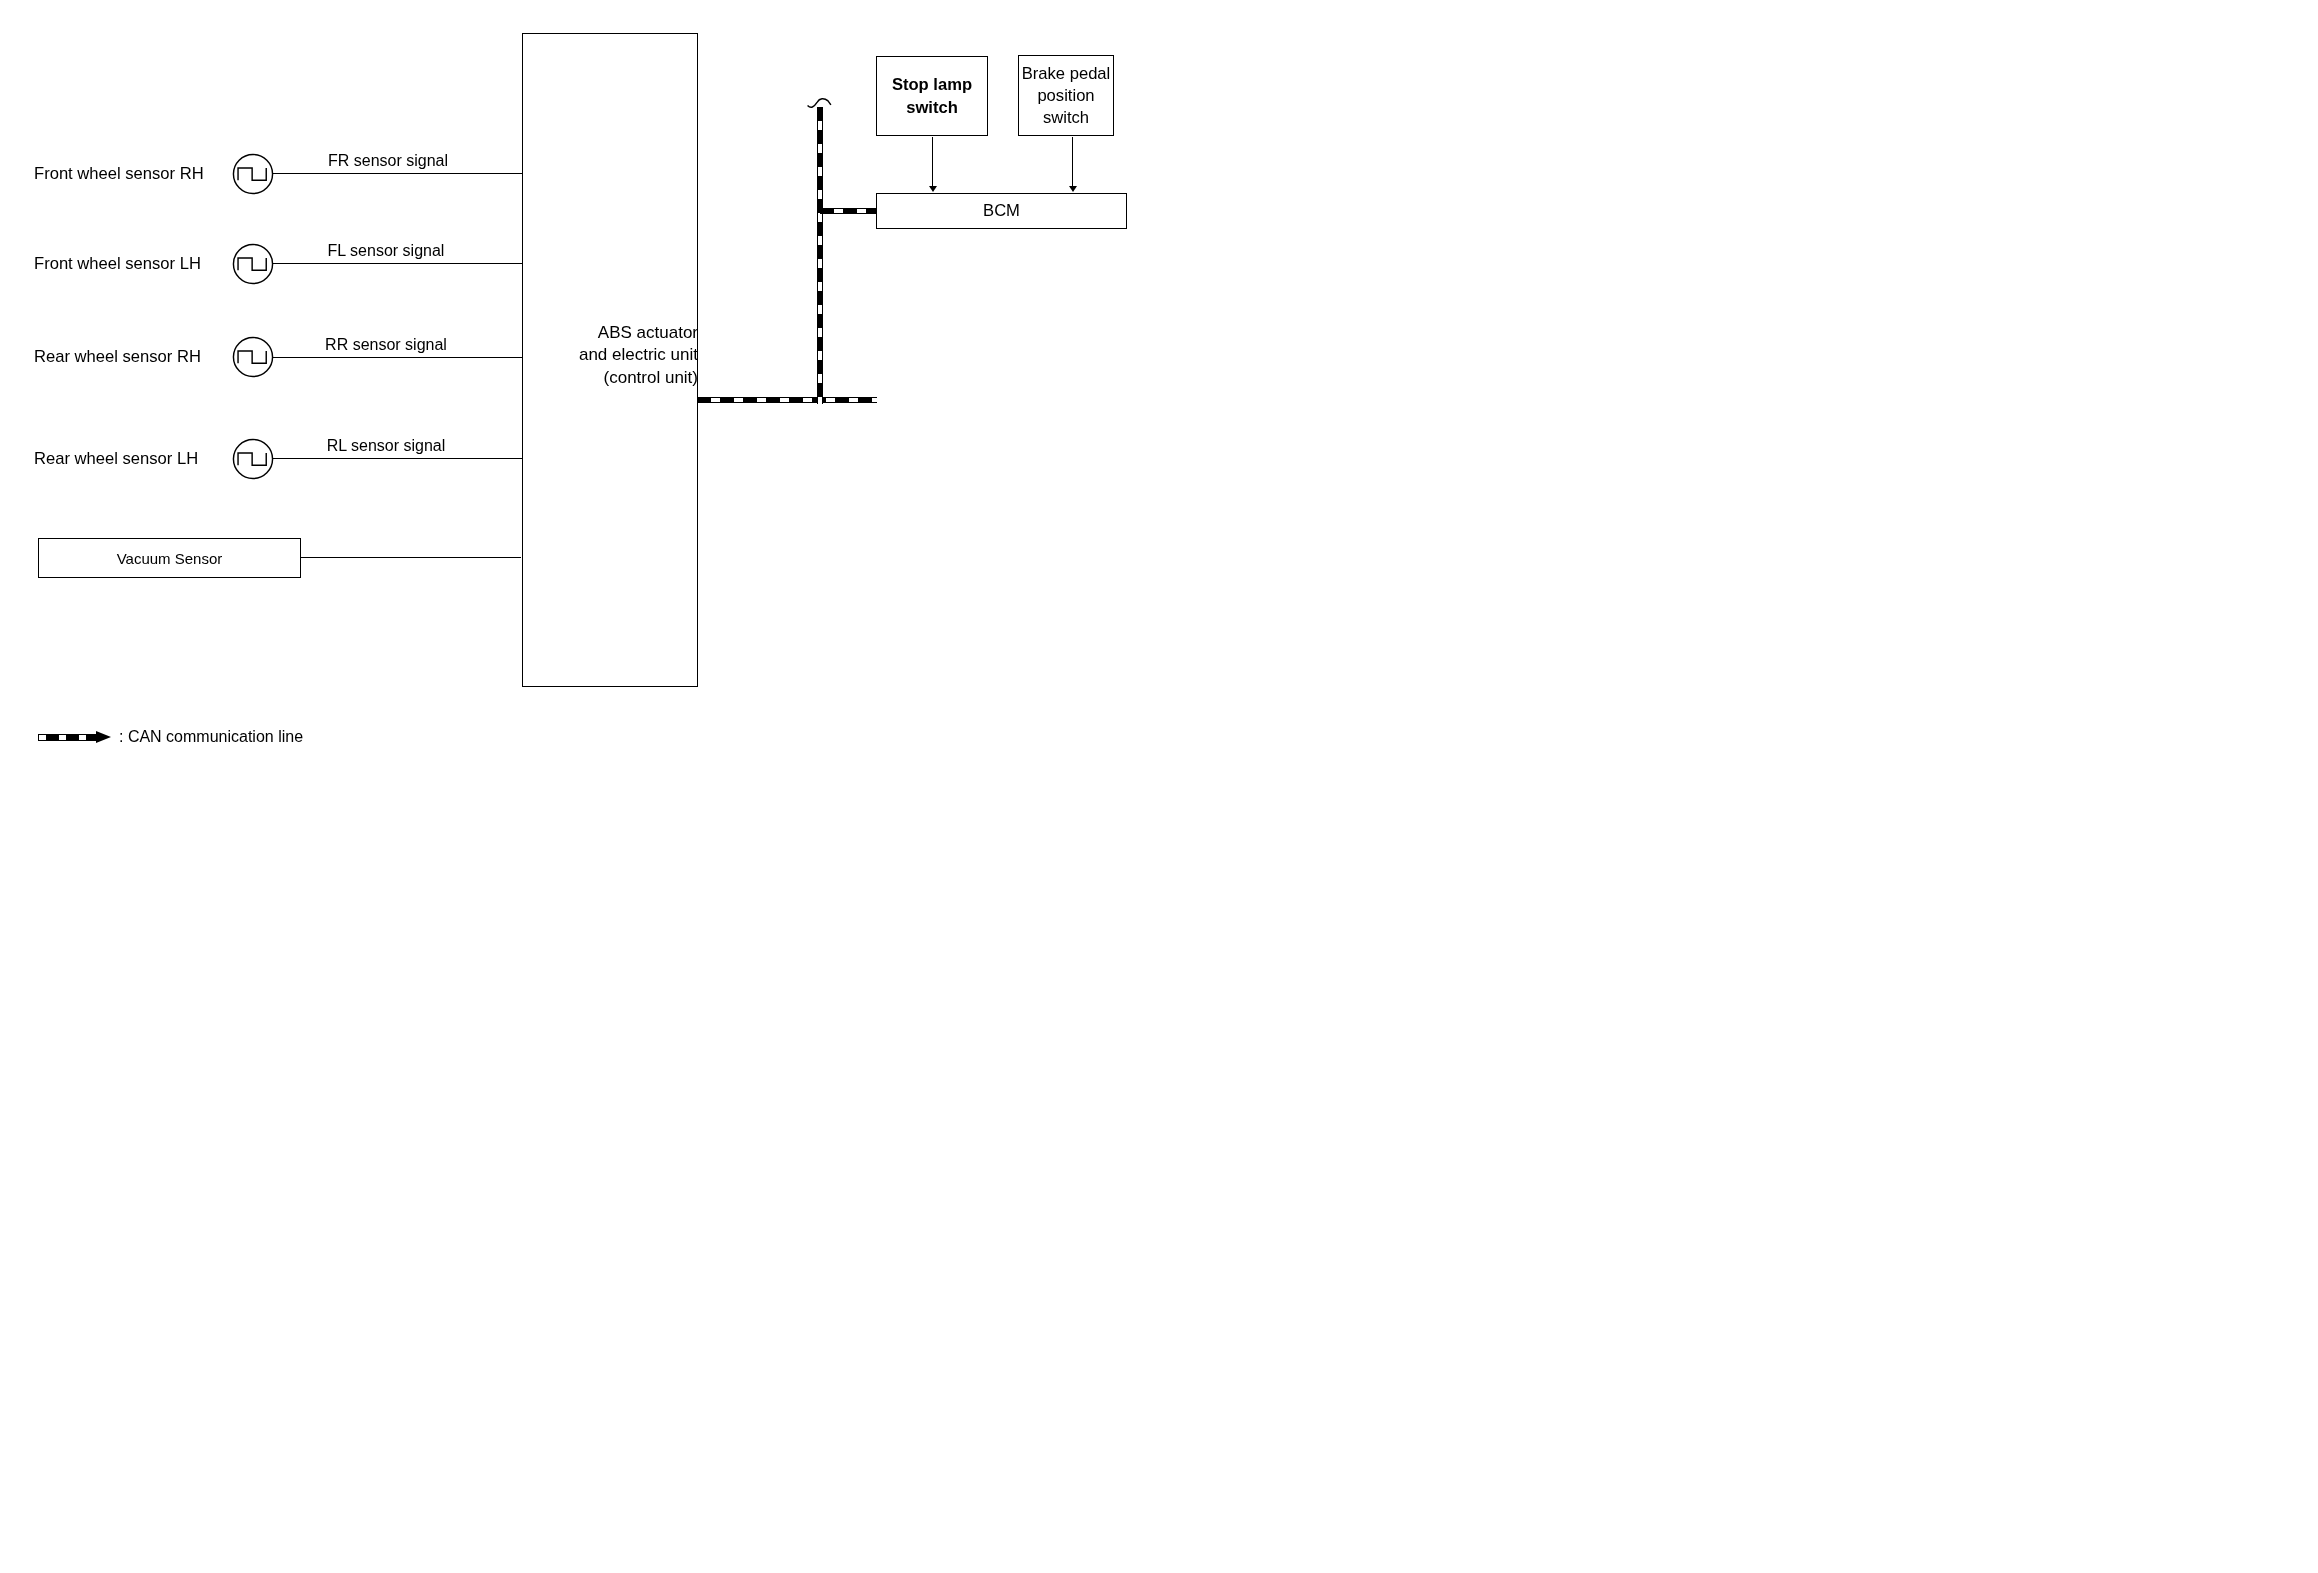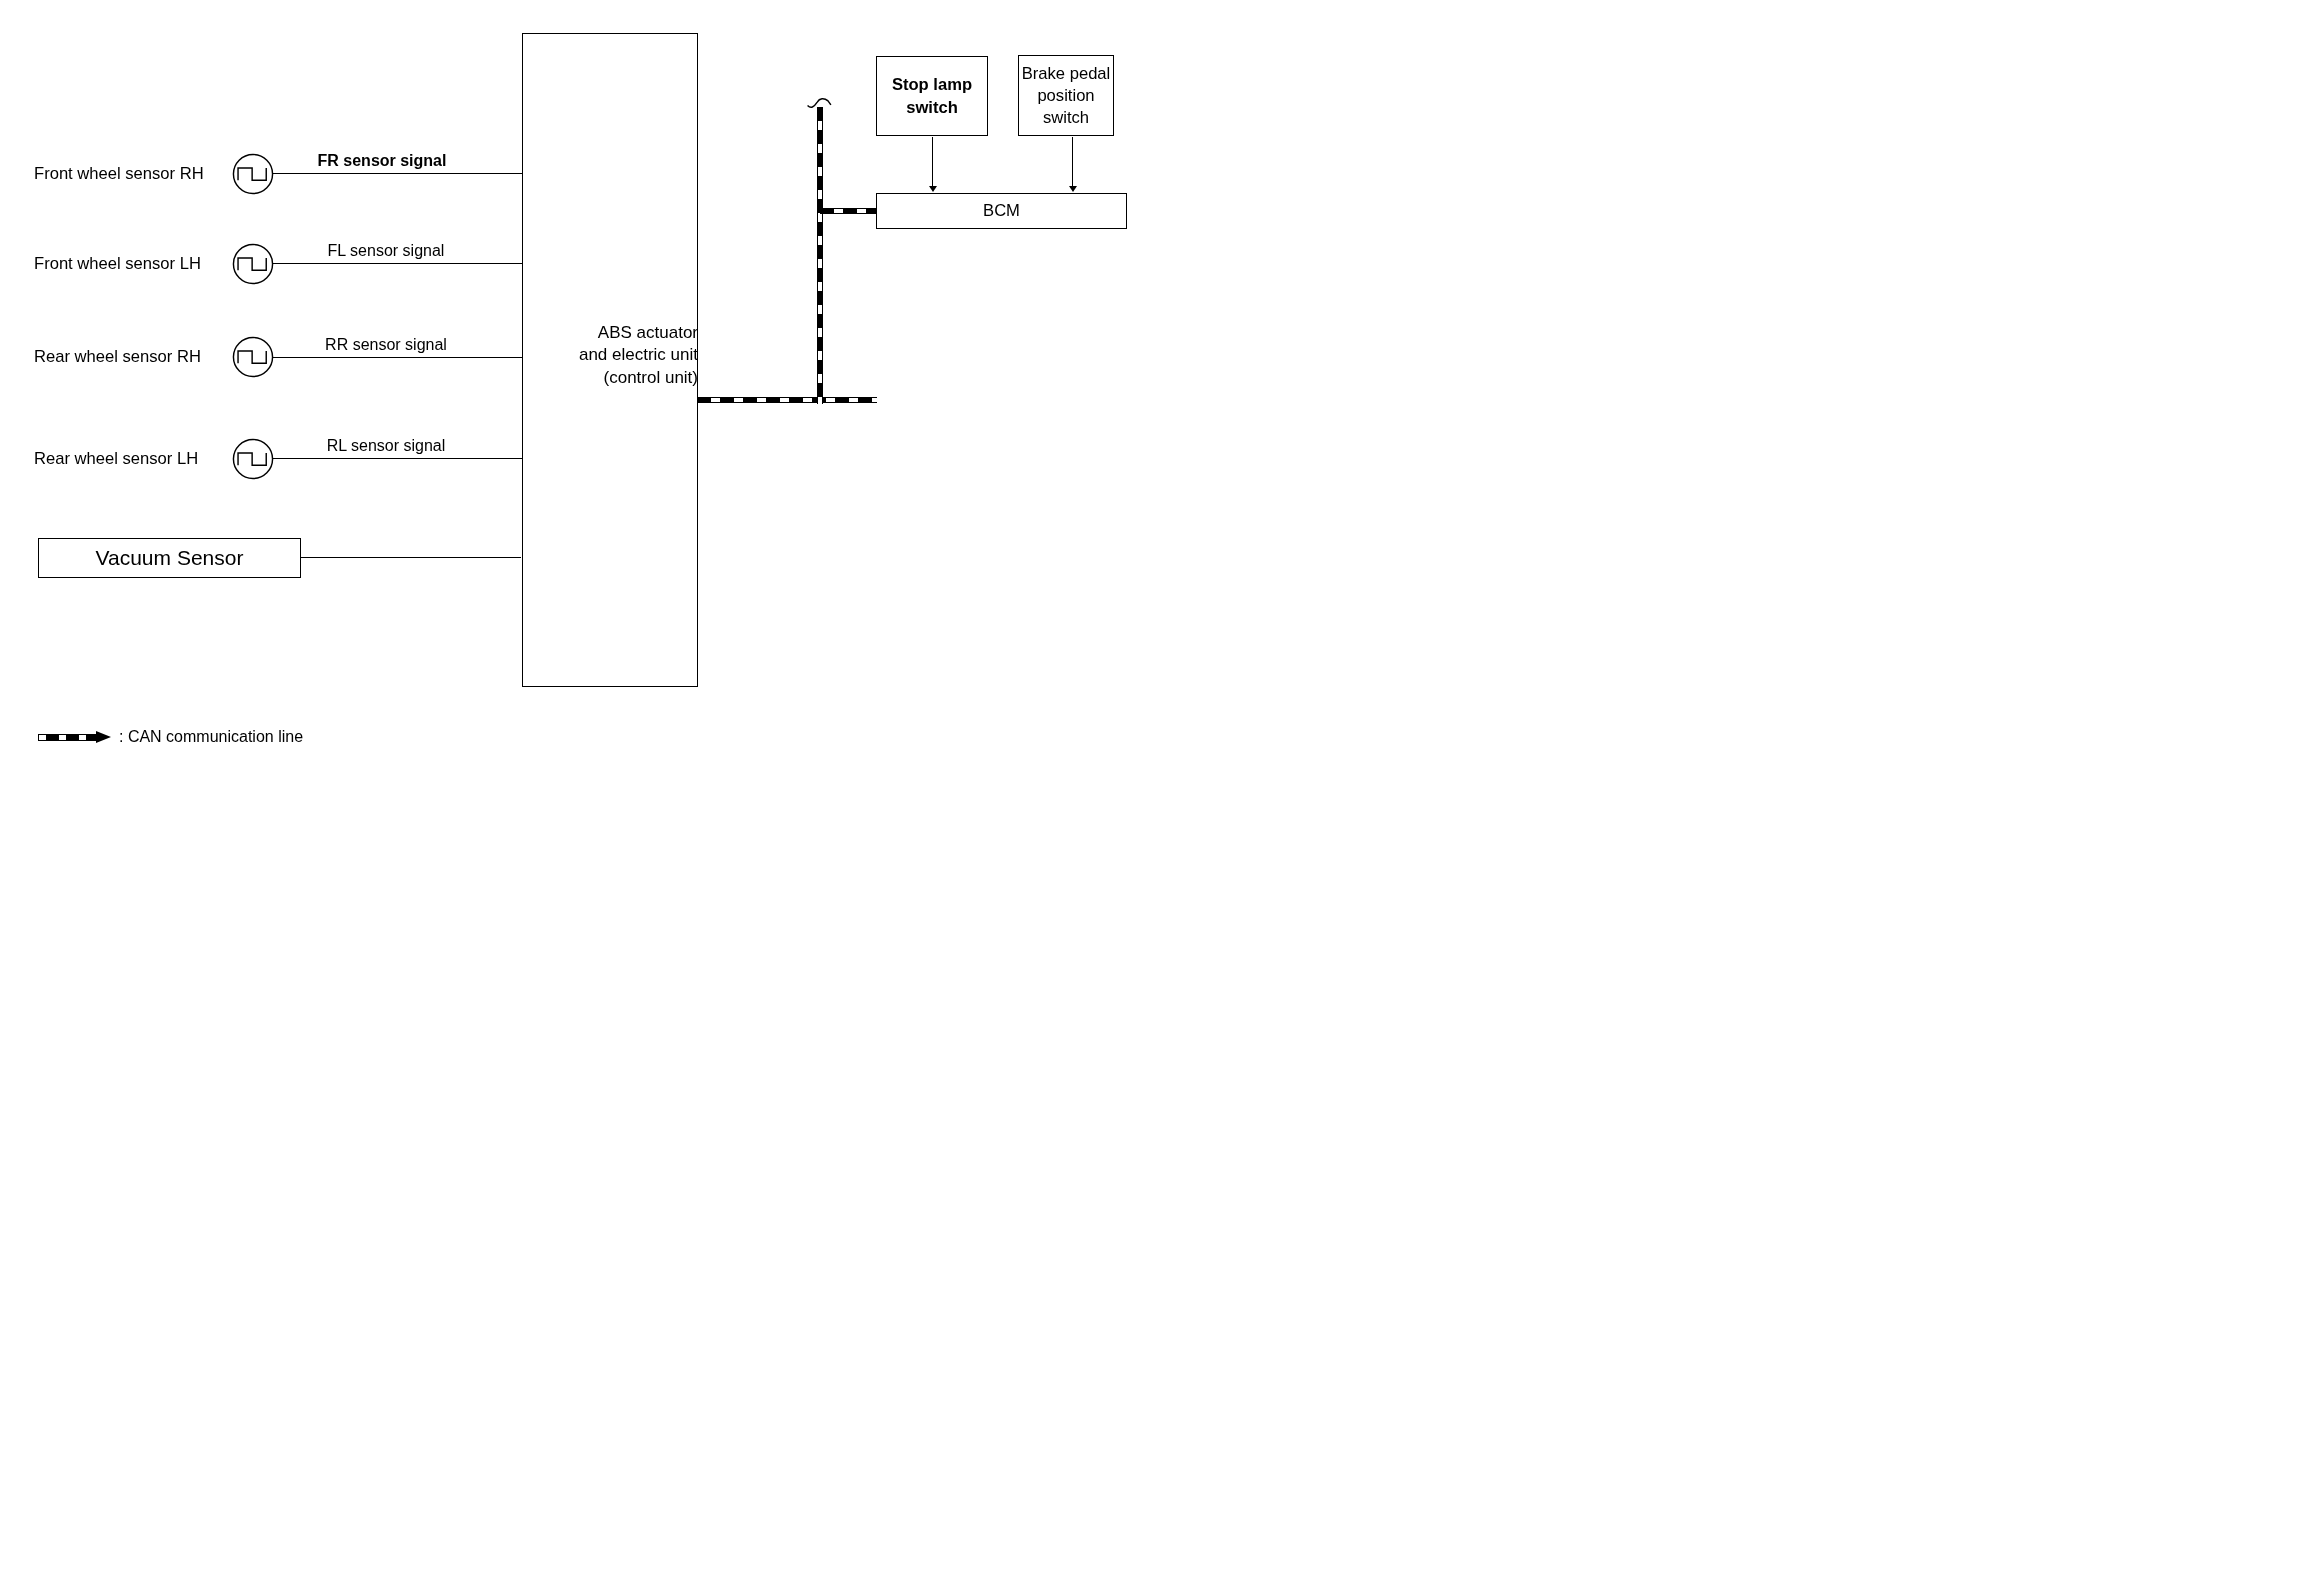--- a/index.html
+++ b/index.html
@@ -101,21 +101,21 @@
 <body>
 
 <div class="canvas">
 
   <div class="label-left" style="left:34px; top:164px;">Front wheel sensor RH</div>
   <svg class="sensor-circle" style="left:232px; top:153px;" viewBox="0 0 73 73">
     <circle cx="36.5" cy="36.5" r="34" fill="none" stroke="#000" stroke-width="2.5"></circle>
     <polyline points="10.5,47.5 10.5,26 35,26 35,47.5 59.5,47.5 59.5,26" fill="none" stroke="#000" stroke-width="2.5"></polyline>
   </svg>
   <div class="hline" style="left:273px; top:173px; width:249px;"></div>
-  <div class="label-signal" style="left:290px; top:151px;font-weight:bold;">FR sensor signal</div>
+  <div class="label-signal" style="left:296px; top:151px;">FR sensor signal</div>
 
   <div class="label-left" style="left:34px; top:254px;">Front wheel sensor LH</div>
   <svg class="sensor-circle" style="left:232px; top:243px;" viewBox="0 0 73 73">
     <circle cx="36.5" cy="36.5" r="34" fill="none" stroke="#000" stroke-width="2.5"></circle>
     <polyline points="10.5,47.5 10.5,26 35,26 35,47.5 59.5,47.5 59.5,26" fill="none" stroke="#000" stroke-width="2.5"></polyline>
   </svg>
   <div class="hline" style="left:273px; top:263px; width:249px;"></div>
   <div class="label-signal" style="left:294px; top:241px;">FL sensor signal</div>
 
   <div class="label-left" style="left:34px; top:347px;">Rear wheel sensor RH</div>
@@ -127,21 +127,21 @@
   <div class="label-signal" style="left:294px; top:335px;">RR sensor signal</div>
 
   <div class="label-left" style="left:34px; top:449px;">Rear wheel sensor LH</div>
   <svg class="sensor-circle" style="left:232px; top:438px;" viewBox="0 0 73 73">
     <circle cx="36.5" cy="36.5" r="34" fill="none" stroke="#000" stroke-width="2.5"></circle>
     <polyline points="10.5,47.5 10.5,26 35,26 35,47.5 59.5,47.5 59.5,26" fill="none" stroke="#000" stroke-width="2.5"></polyline>
   </svg>
   <div class="hline" style="left:273px; top:458px; width:249px;"></div>
   <div class="label-signal" style="left:294px; top:436px;">RL sensor signal</div>
 
-  <div class="box" style="left:38px; top:538px; width:263px; height:40px; font-size:21px;">
+  <div class="box" style="left:38px; top:538px; width:263px; height:40px; font-size:15px;">
     <span>Vacuum Sensor</span>
   </div>
   <div class="hline" style="left:301px; top:557px; width:220px;"></div>
 
   <div class="box" style="left:522px; top:33px; width:176px; height:654px;"></div>
   <div class="center-text" style="left:522px; top:322px; width:176px;">
     <div>ABS actuator</div>
     <div>and electric unit</div>
     <div>(control unit)</div>
   </div>

